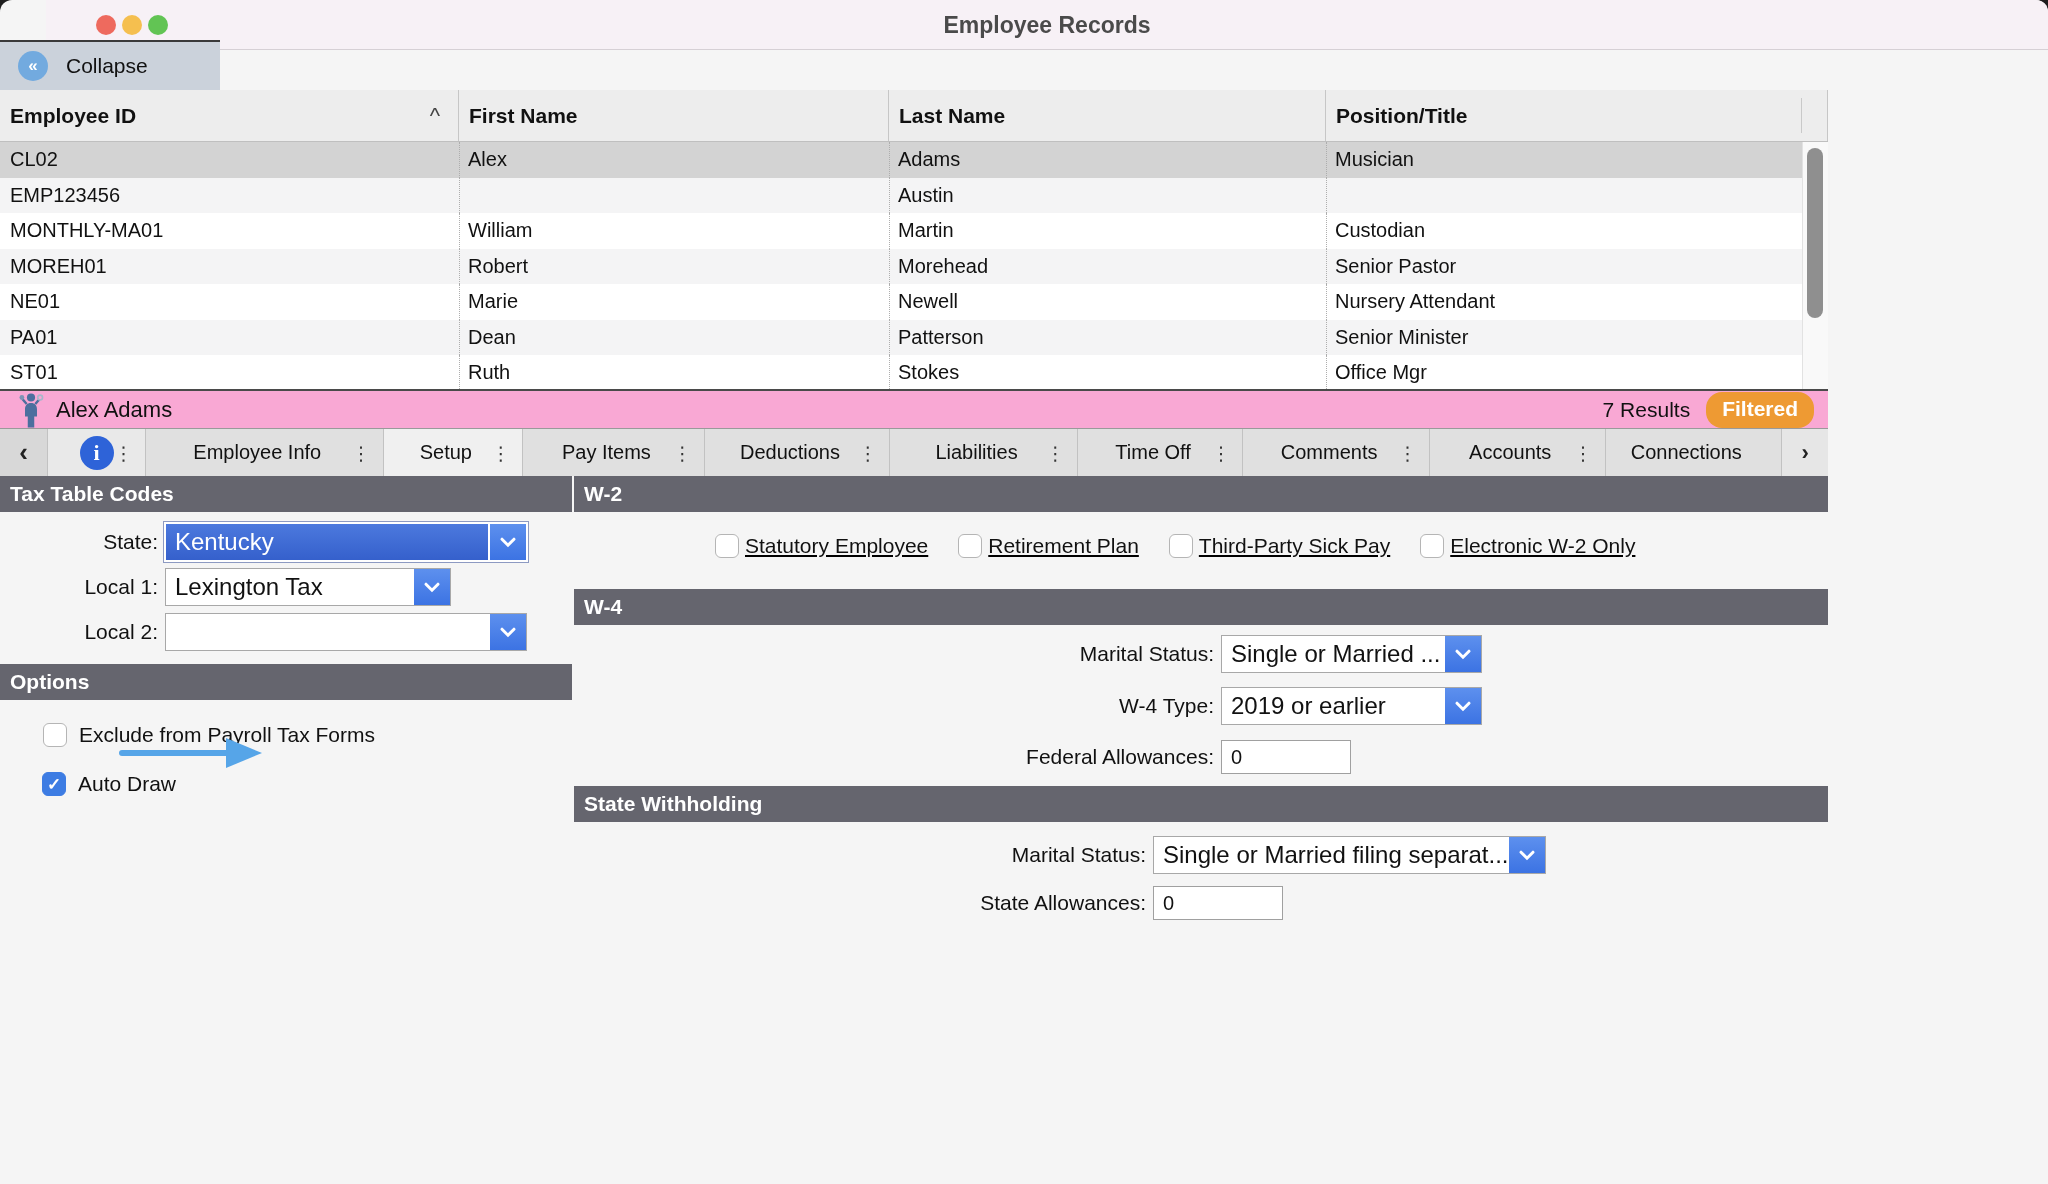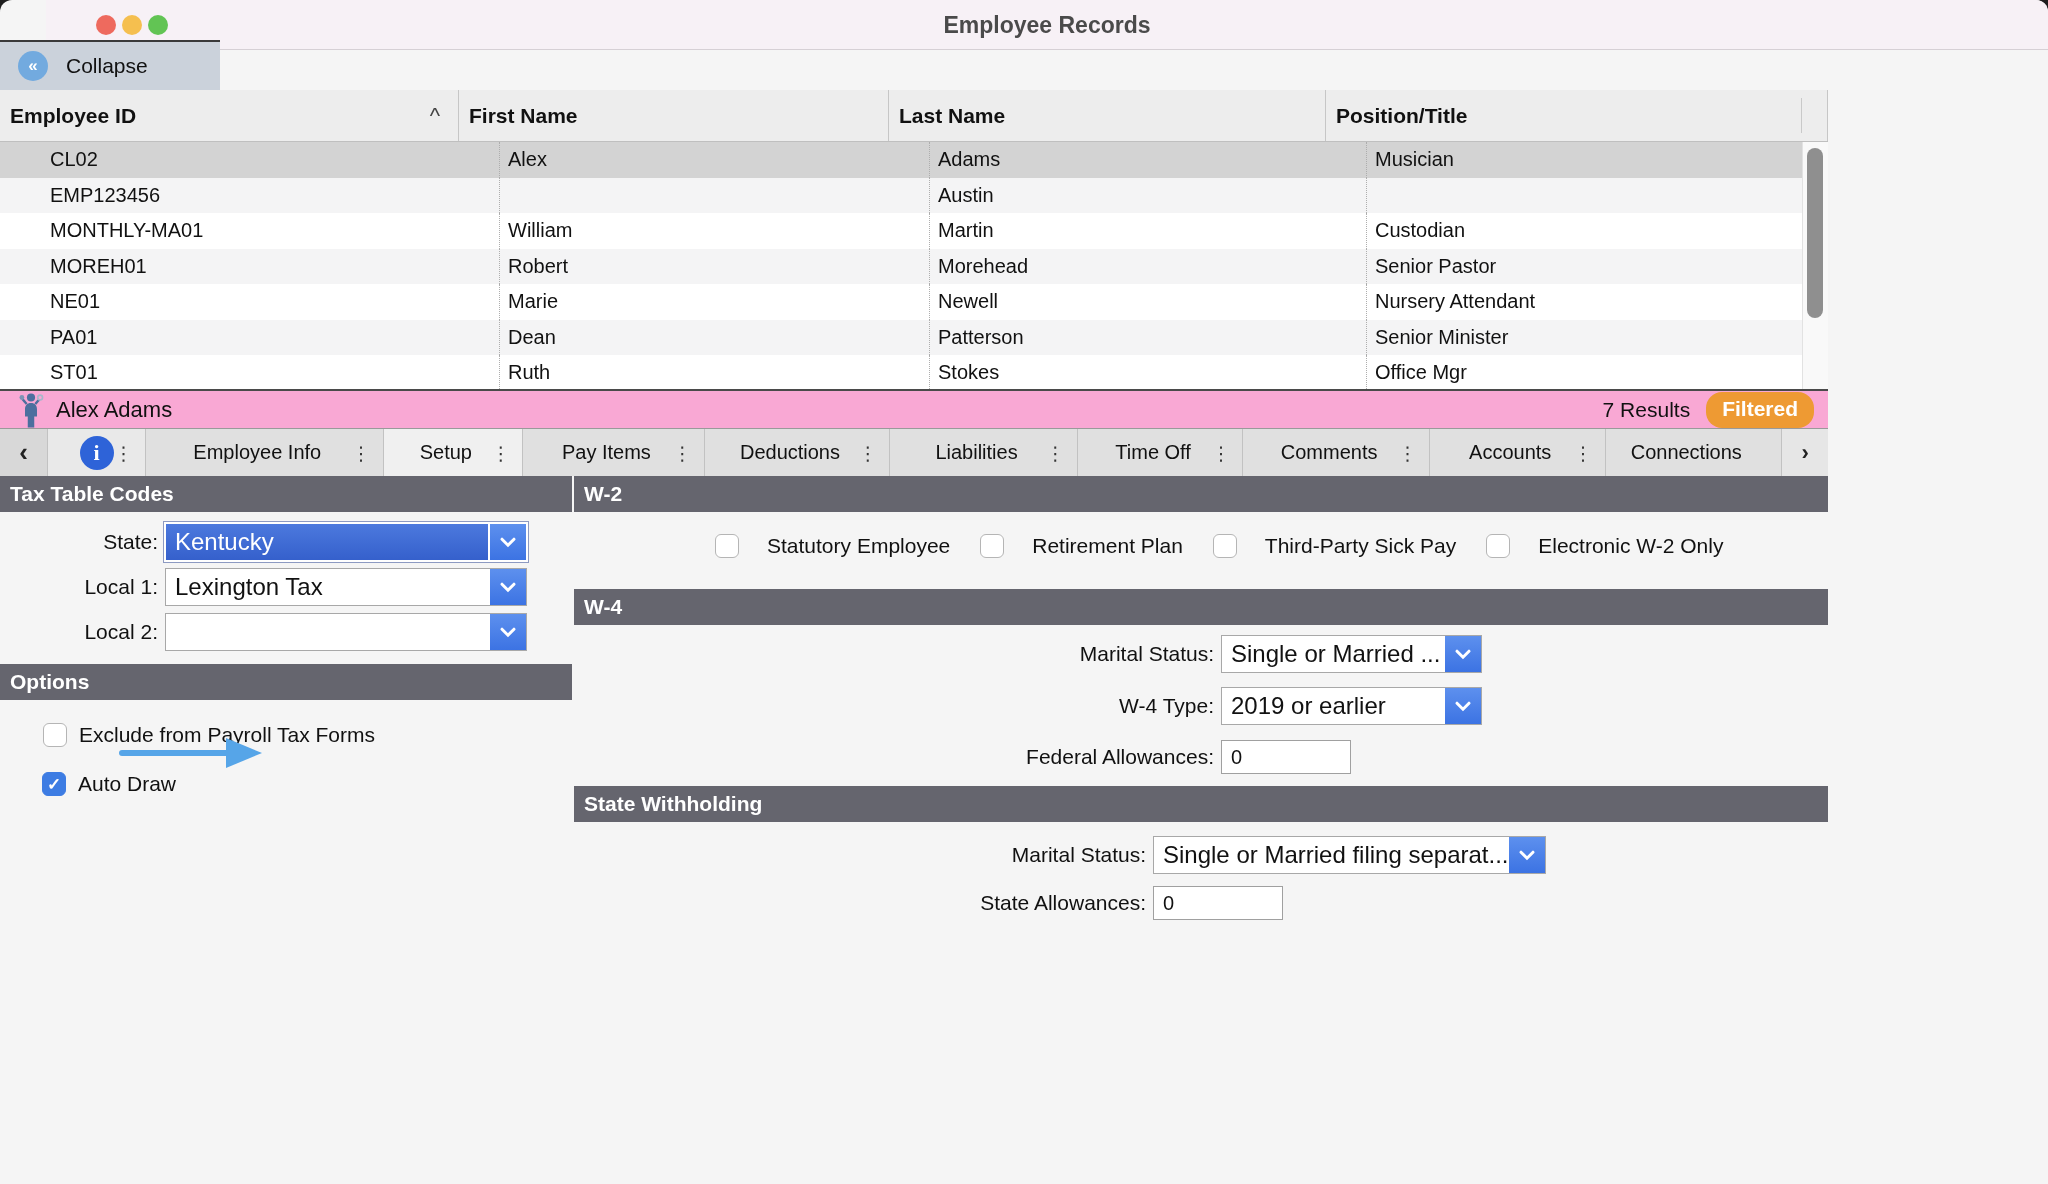--- a/index.html
+++ b/index.html
@@ -38,21 +38,21 @@
   .grid-cols { display:grid; grid-template-columns:459px 430px 437px 502px; }
   .thead { height:52px; background:#EDEDED; border-bottom:1px solid #BFBFBF; position:relative; }
   .th { position:relative; font-size:21px; font-weight:bold; color:#111; line-height:51px; padding-left:10px; border-right:1px solid #C6C6C6; white-space:nowrap; overflow:hidden; }
   .th:last-child { border-right:none; }
   .sort { position:absolute; right:18px; top:0; font-size:22px; color:#444; font-weight:normal; }
   .hdr-scroll-sep { position:absolute; right:26px; top:8px; bottom:8px; width:1px; background:#C9C9C9; }
   .tbody { position:relative; height:249px; background:#fff; border-bottom:2px solid #4A4A4A; overflow:hidden; }
   .tr { height:35.5px; }
   .tr.selected { background:#D3D3D3; }
   .tr.stripe { background:#F4F4F5; }
-  .td { font-size:20px; color:#111; line-height:35px; padding-left:10px; white-space:nowrap; overflow:hidden;margin-left:40px; }
+  .td { font-size:20px; color:#111; line-height:35px; padding-left:10px; white-space:nowrap; overflow:hidden; }
   .td + .td { border-left:1px dotted #ADADAD; padding-left:8px; }
   .vscroll-track { position:absolute; top:0; right:0; width:26px; height:249px; background:#F9F9F9; border-left:1px solid #E2E2E2; }
   .vscroll-thumb { position:absolute; top:6px; left:4px; width:16px; height:170px; border-radius:8px; background:#8F8F8F; }
 
   
   .record-bar { height:37px; background:#f9a8d4; display:flex; align-items:center; padding:0 14px 0 16px; }
   .record-name { font-size:22px; color:#111; margin-left:10px; }
   .record-spacer { flex:1; }
   .results { font-size:21px; color:#111; margin-right:16px; }
   .badge { background:#EE9A33; color:#fff; font-size:21px; font-weight:bold; padding:5px 16px 7px; border-radius:16px; }
@@ -86,21 +86,21 @@
   .dropdown.sel .value { background:linear-gradient(#4C79DE,#3560CC); color:#fff; }
 
   .numinput { height:34px; border:1px solid #A0A0A0; background:#fff; font-size:20px; color:#111; padding-left:9px; display:flex; align-items:center; }
 
   
   .cbrow { position:absolute; display:flex; align-items:center; gap:12px; }
   .checkbox { width:24px; height:24px; border:1.5px solid #B5B5B5; border-radius:6px; background:#fff; flex:none; }
   .checkbox.checked { background:#3D7CE3; border-color:#3D7CE3; color:#fff; display:flex; align-items:center; justify-content:center; font-size:17px; font-weight:bold; }
   .cblabel { font-size:21px; color:#111; white-space:nowrap; }
   .w2-row { position:absolute; top:58px; left:141px; display:flex; gap:30px; }
-  .w2-row .grp { display:flex; align-items:center; gap:28px; }
+  .w2-row .grp { display:flex; align-items:center; gap:6px;text-decoration:underline; }
 
   
   .arrow-overlay { position:absolute; left:116px; top:731px; width:150px; height:44px; pointer-events:none; }
 </style>
 </head>
 <body>
 
 <div class="window">
 
   <div class="titlebar">
@@ -265,21 +265,21 @@
               <div class="dbtn">
                 <svg width="16" height="11" viewBox="0 0 12 8">
                     <path d="M1.5 1.5 L6 6 L10.5 1.5" stroke="#fff" stroke-width="2.2" fill="none" stroke-linecap="round"></path>
                   </svg>
               </div>
             </div>
           </div>
 
           <div class="form-row" style="top:92px; left:0;">
             <div class="form-label" style="width:158px;">Local 1:</div>
-            <div class="dropdown" style="width:362px; margin-left:7px;">
+            <div class="dropdown" style="width:286px; margin-left:7px;">
               <div class="value">Lexington Tax</div>
               <div class="dbtn">
                 <svg width="16" height="11" viewBox="0 0 12 8">
                     <path d="M1.5 1.5 L6 6 L10.5 1.5" stroke="#fff" stroke-width="2.2" fill="none" stroke-linecap="round"></path>
                   </svg>
               </div>
             </div>
           </div>
 
           <div class="form-row" style="top:137px; left:0;">

